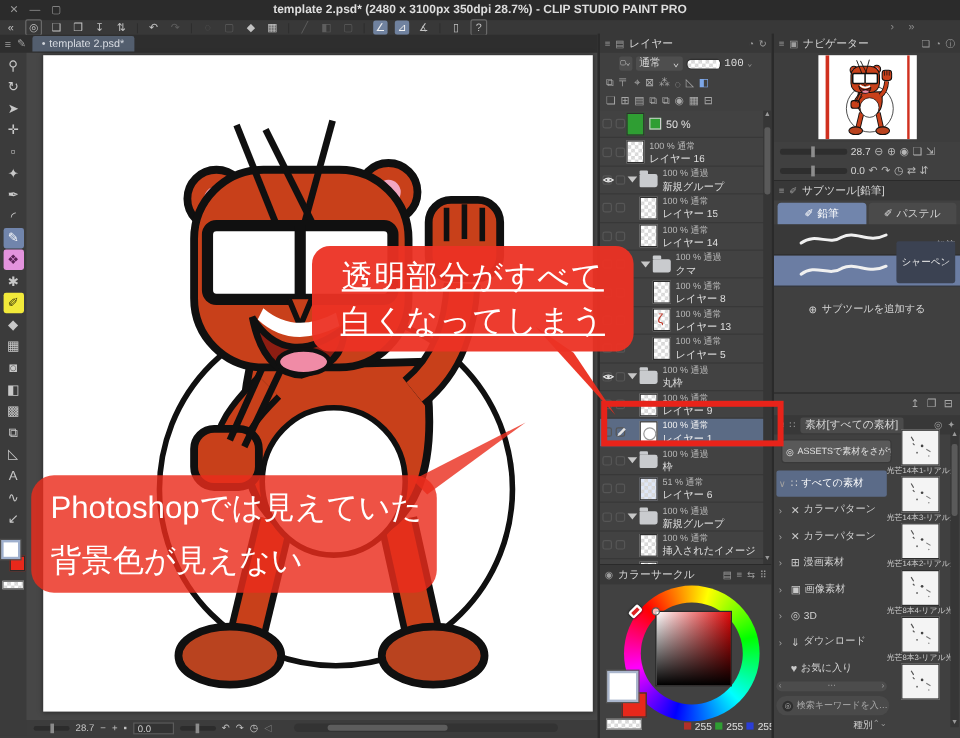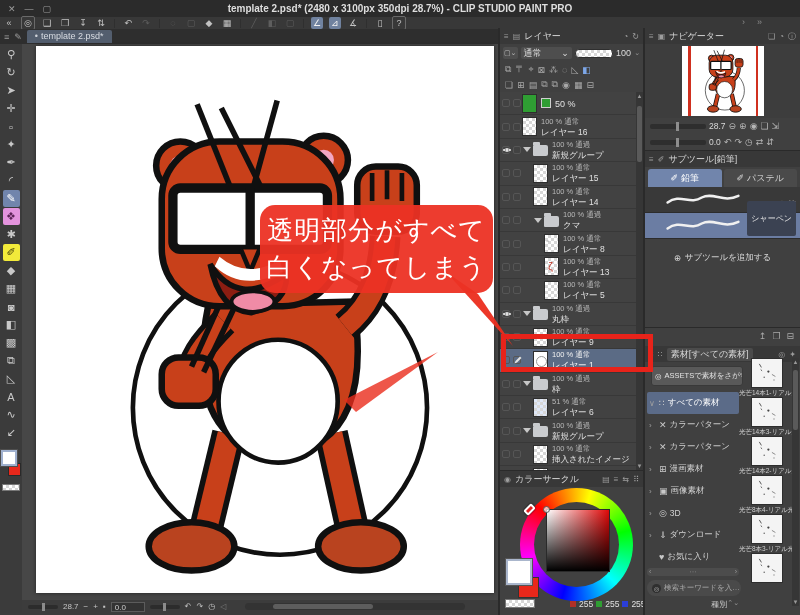--- a/index.html
+++ b/index.html
@@ -62,21 +62,21 @@
   #zoomfield { width:34px; height:10px; border:1px solid #5c5c5c; background:#333; color:#ccc; font-size:8px; padding-left:3px; line-height:9px; }
   #hscroll { position:relative; width:220px; height:7px; background:#333; border-radius:4px; margin-left:14px; }
   #hscroll .th { position:absolute; left:28px; top:1px; width:100px; height:5px; background:#5d5d5d; border-radius:3px; }
 
   
   #layers { left:498px; top:28px; width:145px; height:587px; background:#404040; border-left:2px solid #2a2a2a; }
   .phead { height:16px; background:#383838; display:flex; align-items:center; gap:4px;
     padding:0 4px; font-size:9px; color:#d6d6d6; }
   .phead .hic { color:#9d9d9d; font-size:8px; }
   .phead .sp { flex:1; }
-  #blendrow { height:18px; display:flex; align-items:center; gap:3px; padding:0 3px; }
+  #blendrow { height:18px; display:flex; align-items:center; gap:3px; padding:0 16px;font-family:Liberation Mono, monospace; }
   #blendsq { width:16px; height:12px; background:#4e4e4e; border-radius:2px; color:#bbb; font-size:7px; text-align:center; line-height:12px; }
   #blendsel { width:56px; height:12px; background:#4e4e4e; border-radius:2px; color:#ddd; font-size:9px;
     padding:0 3px; line-height:12px; display:flex; justify-content:space-between; }
   #opaslider { width:42px; height:9px; border-radius:4px; position:relative; border:1px solid #2f2f2f; }
   #opaslider .th { position:absolute; right:1px; top:0; width:2px; height:7px; background:#fff; }
   #opaval { font-size:9px; color:#ddd; }
   .iconrow { display:flex; align-items:center; gap:4px; padding:0 5px; font-size:9px; color:#a8a8a8; }
   #lockrow { height:15px; }
   #actrow { height:15px; }
   .iconrow .accent { color:#7da7e8; }
@@ -179,21 +179,21 @@
     display:flex; justify-content:space-between; font-size:7px; color:#999; line-height:8px; padding:0 2px; }
   #matsearch { position:absolute; left:2px; top:252px; width:94px; height:16px; background:#4a4a4a; border-radius:8px;
     display:flex; align-items:center; gap:3px; padding:0 5px; font-size:7.5px; color:#a9a9a9; white-space:nowrap; overflow:hidden; }
   #matsearch .sic { width:9px; height:9px; border-radius:50%; background:#2f2f2f; color:#bbb; font-size:6px;
     display:flex; align-items:center; justify-content:center; flex:none; }
   #mattype { position:absolute; left:4px; top:271px; font-size:8px; color:#cfcfcf; width:90px; display:flex; justify-content:flex-end; }
 
   
   #annotsvg { left:0; top:0; width:800px; height:615px; pointer-events:none; z-index:40; }
   .note { position:absolute; z-index:42; border-radius:15px; color:#fff; text-align:center; }
-  #note1 { left:260px; top:205px; width:233px; height:88px; background:rgba(236,49,36,.95); padding-top:7px; }
+  #note1 { left:260px; top:205px; width:268px; height:88px; background:rgba(236,49,36,.95); padding-top:7px;text-decoration:underline; }
   #note1 .nline { font-size:26px; line-height:37px; letter-spacing:1px; }
   #note2 { left:26px; top:396px; width:338px; height:98px; background:rgba(234,44,28,.82); border-radius:19px;
     text-align:left; padding:5px 0 0 16px; }
   #note2 .nline { font-size:26px; line-height:44px; }
   #redrect { position:absolute; left:501px; top:334px; width:152px; height:38px;
     border:5px solid #e8231a; z-index:41; }
 
   svg.iconsvg { width:10px; height:10px; }
 </style>
 </head>
@@ -1000,15 +1000,19 @@
   </div>
 
   <svg id="annotsvg" class="abs">
     <polygon points="446,272 513,346 478,294" fill="rgba(235,45,30,.95)"></polygon>
     <polygon points="344,400 438,352 356,412" fill="rgba(234,44,28,.8)"></polygon>
   </svg>
   <div id="note1" class="note">
     <div class="nline">透明部分がすべて</div>
     <div class="nline">白くなってしまう</div>
   </div>
+  <div id="note2" class="note">
+    <div class="nline">Photoshopでは見えていた</div>
+    <div class="nline">背景色が見えない</div>
+  </div>
   <div id="redrect"></div>
 
 </div>
 
 </body></html>

